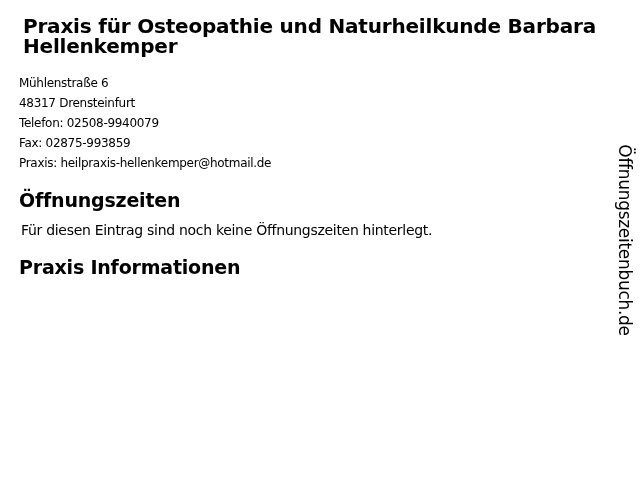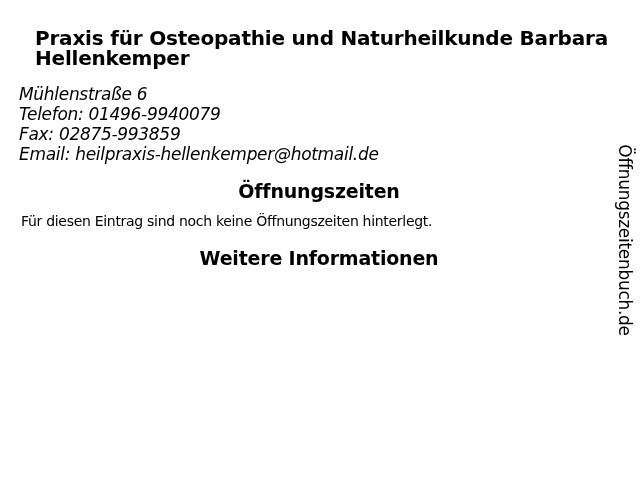--- a/index.html
+++ b/index.html
@@ -18,42 +18,40 @@
   .content {
     position: absolute;
     left: 19px;
     top: 12px;
     width: 600px;
   }
   .title {
     font-size: 20px;
     font-weight: 700;
     line-height: 20px;
-    margin: 16px;
+    margin: 4px;
     width: 578px;
     word-break: break-all;
     letter-spacing: -0.2px;
   }
   .contact {
-    margin-top: 7px;
-    font-size: 17px;
+    margin-top: 17px;
+    font-size: 12px;
     line-height: 20px;
     letter-spacing: -0.3px;
-    font-style: italic;
   }
   .contact-line {
     white-space: nowrap;
   }
   .section-heading {
     font-size: 19px;
     font-weight: 700;
     line-height: 22px;
     margin: 16px 0 9px 0;
     letter-spacing: -0.2px;
-    text-align: center;
   }
   .section-text {
     font-size: 14px;
     line-height: 20px;
     margin: 2px;
     white-space: nowrap;
     letter-spacing: -0.3px;
   }
   .watermark {
     position: absolute;
@@ -69,27 +67,28 @@
 </style>
 </head>
 <body>
 
 <div class="content">
 
   <h1 class="title">Praxis für Osteopathie und Naturheilkunde Barbara Hellenkemper</h1>
 
   <div class="contact">
     <div class="contact-line">Mühlenstraße 6</div>
-    <div class="contact-line">Telefon: 01496-9940079</div>
+    <div class="contact-line">48317 Drensteinfurt</div>
+    <div class="contact-line">Telefon: 02508-9940079</div>
     <div class="contact-line">Fax: 02875-993859</div>
-    <div class="contact-line">Email: heilpraxis-hellenkemper@hotmail.de</div>
+    <div class="contact-line">Praxis: heilpraxis-hellenkemper@hotmail.de</div>
   </div>
 
   <h2 class="section-heading">Öffnungszeiten</h2>
 
   <p class="section-text">Für diesen Eintrag sind noch keine Öffnungszeiten hinterlegt.</p>
 
-  <h2 class="section-heading">Weitere Informationen</h2>
+  <h2 class="section-heading">Praxis Informationen</h2>
 
 
 </div>
 
 <div class="watermark">Öffnungszeitenbuch.de</div>
 
 </body></html>

